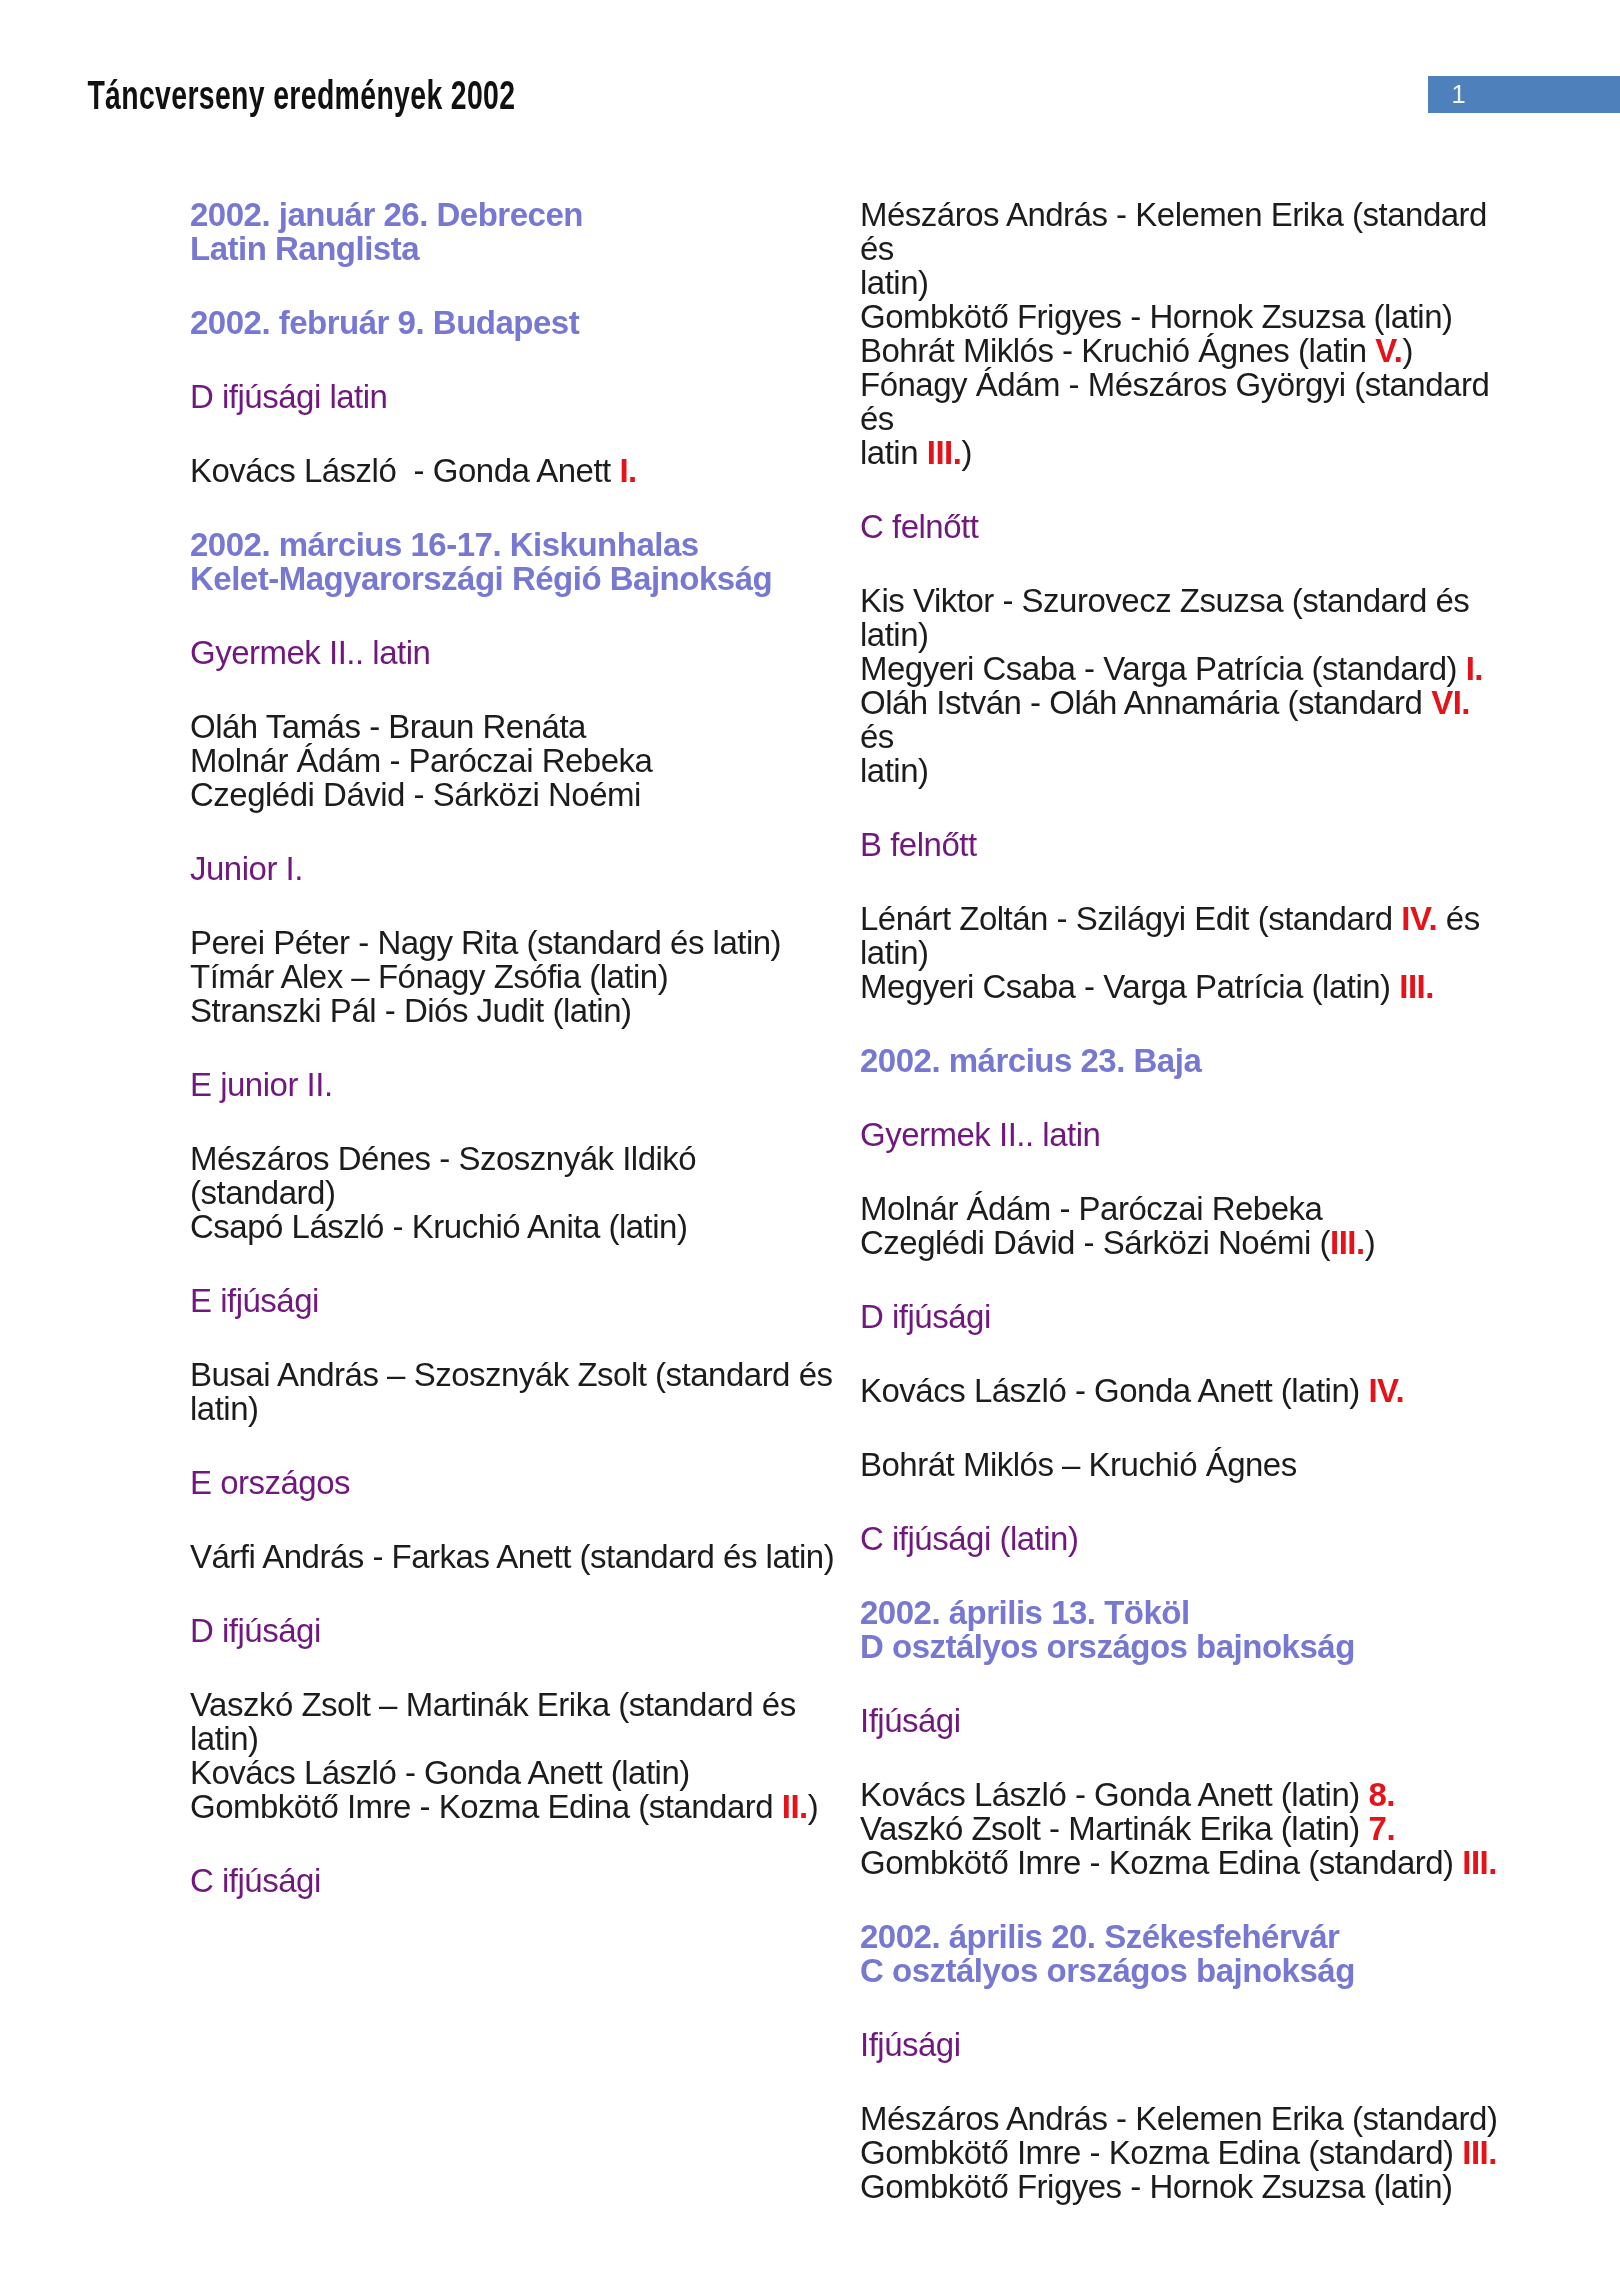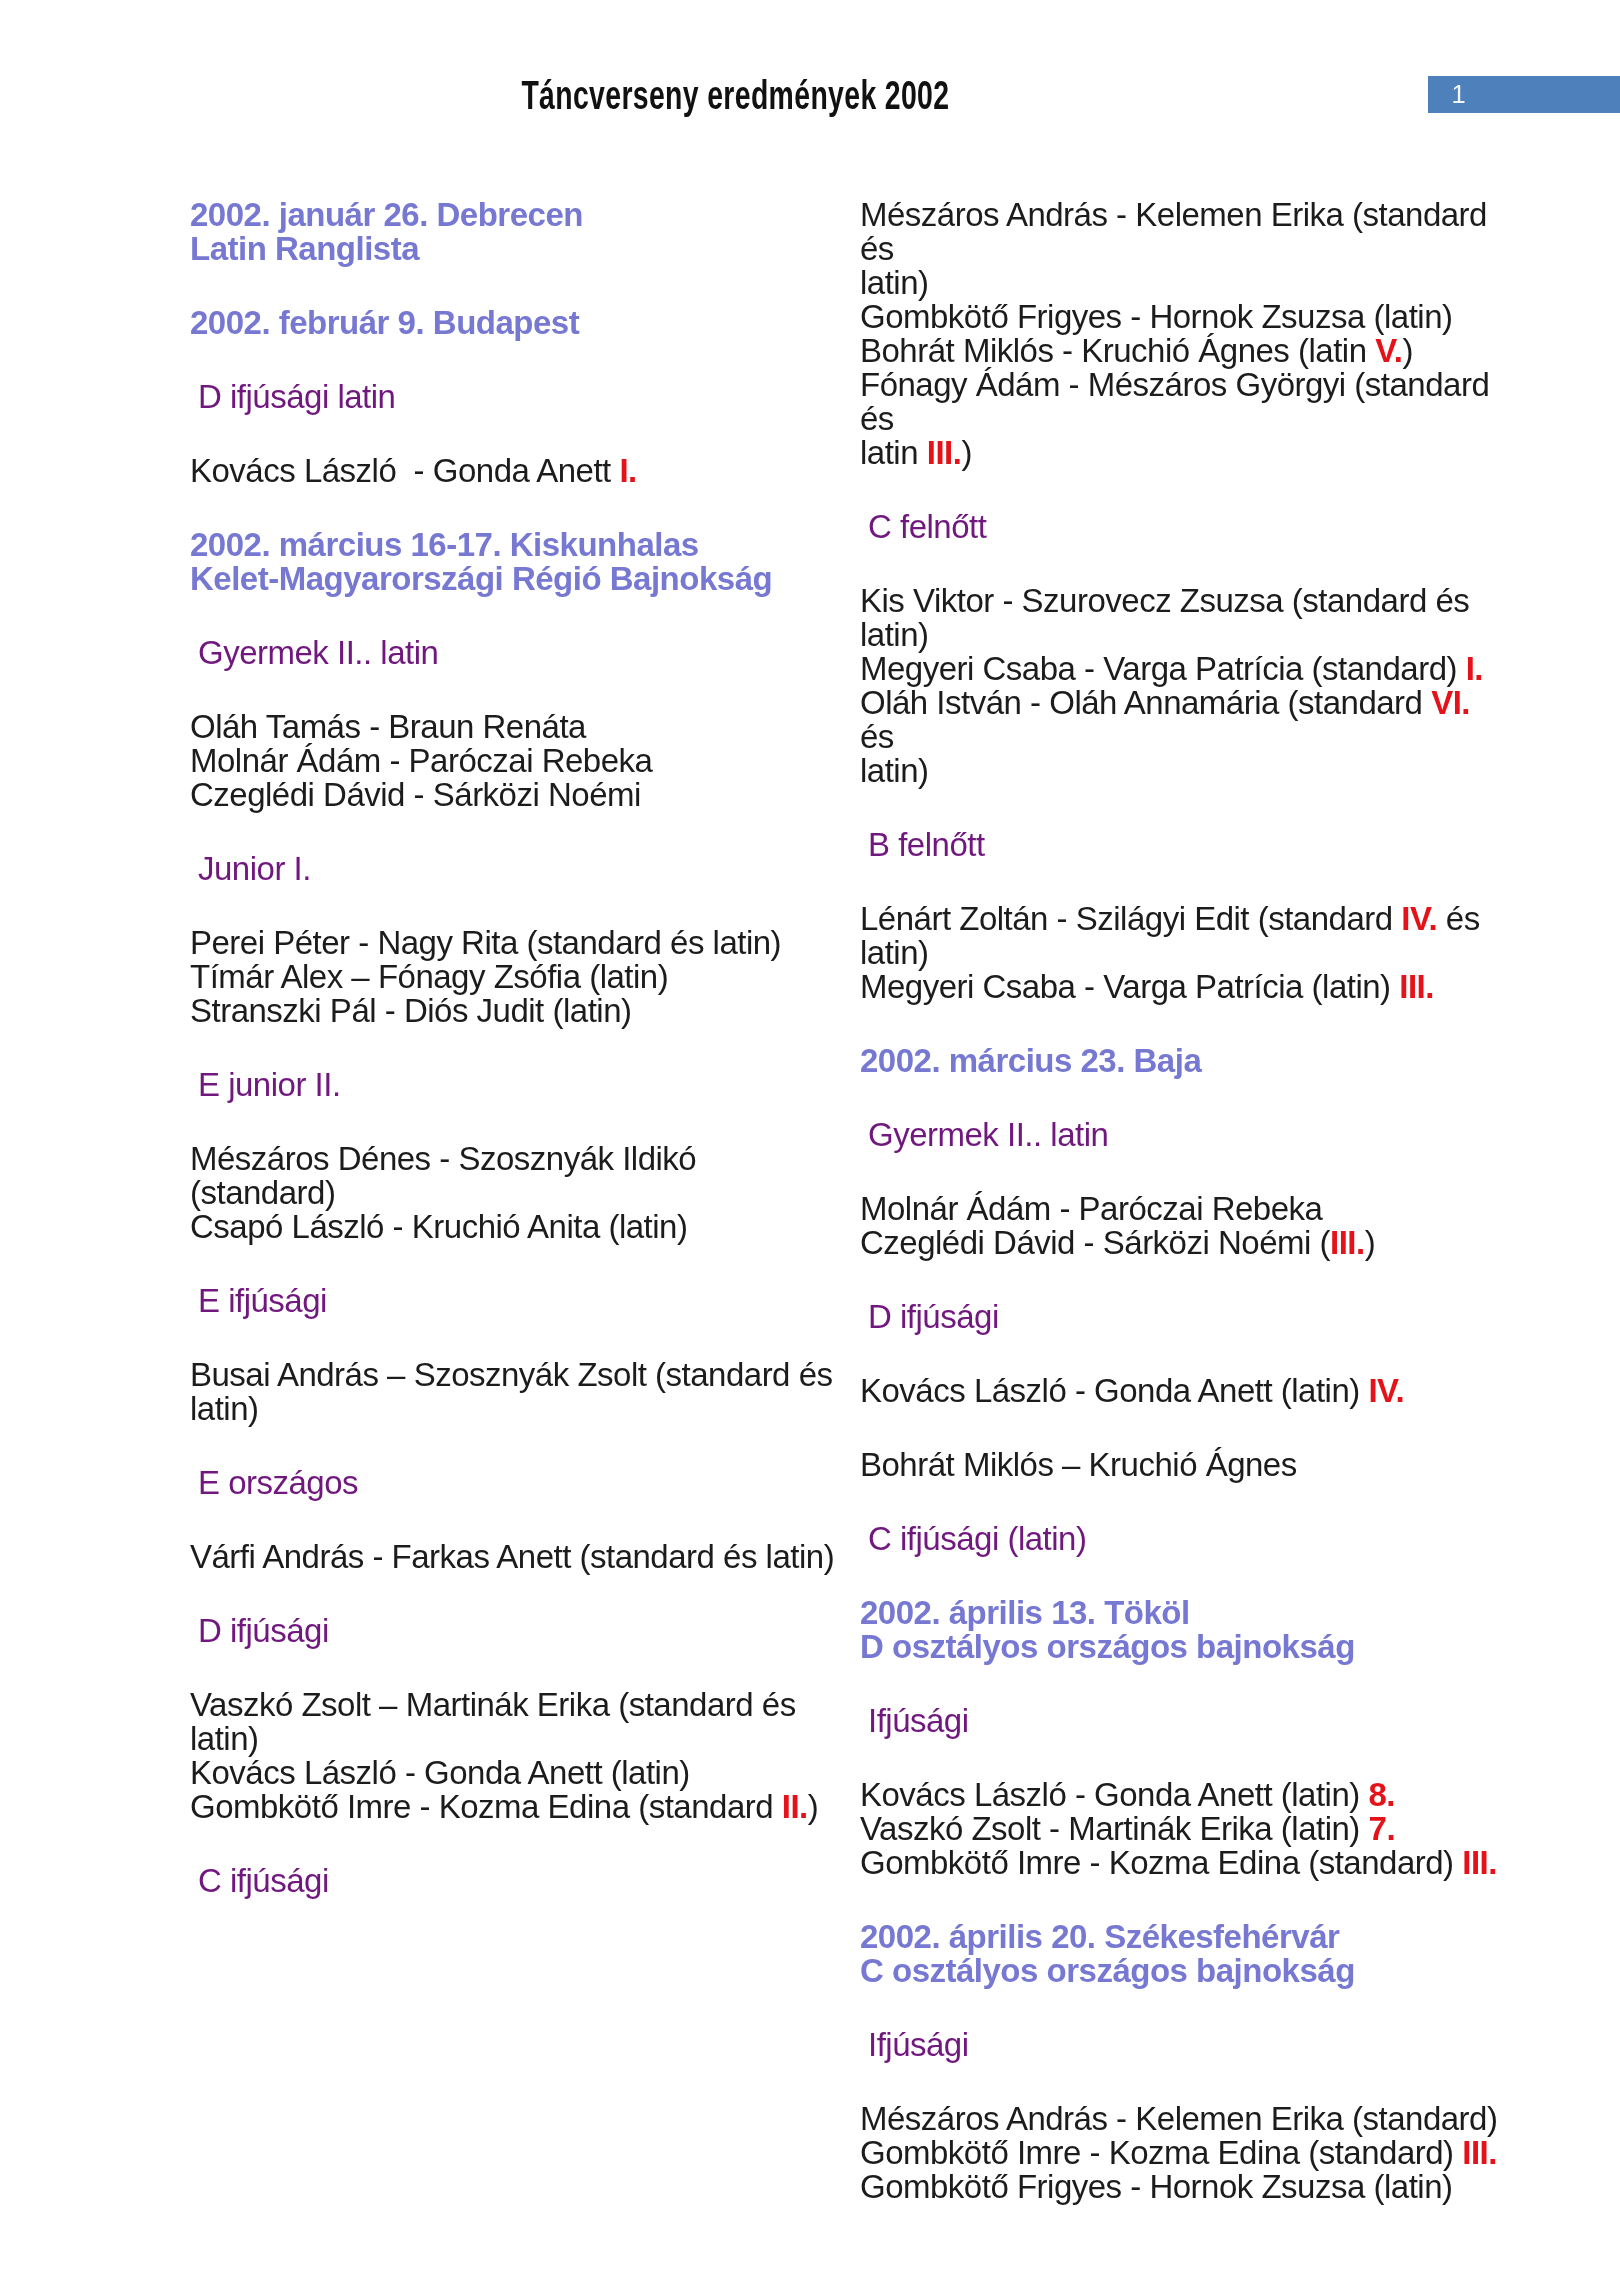--- a/index.html
+++ b/index.html
@@ -10,21 +10,21 @@
     background: var(--page-bg, #fff);
     font-family: "Liberation Sans", sans-serif;
     color: var(--body-text, #1c1c1c);
     overflow: hidden;
   }
   .title-wrap {
     position: absolute;
     top: 73px;
     left: 0;
     width: 1470px;
-    text-align: center;
+    text-align: left;
   }
   .doc-title {
     display: inline-block;
     font-size: 40px;
     font-weight: bold;
     color: #111;
     white-space: nowrap;
     transform: scaleX(0.71);
     transform-origin: center;
     letter-spacing: 0.5px;
@@ -50,21 +50,21 @@
     top: 198px;
     width: 647px;
     font-size: 33px;
     letter-spacing: -0.5px;
   }
   .col-left  { left: 190px; }
   .col-right { left: 860px; }
   .para { margin: 0 0 40px 0; white-space: pre-wrap; }
   .line { line-height: 34px; min-height: 34px; }
   .para-date { color: var(--date-heading, #7678d2); font-weight: bold; }
-  .para-category { color: var(--category-heading, #70187e); margin-left: 8px; }
+  .para-category { color: var(--category-heading, #70187e); }
   .seg-red { color: var(--placement-red, #e51319); font-weight: bold; }
 </style>
 </head>
 <body>
 
 <div class="page" style="--page-bg: #FFFFFF; --body-text: #1C1C1C; --date-heading: #7678D2; --category-heading: #70187E; --placement-red: #E51319; --tab-bg: #4E80BC; --tab-text: #F2F6FB;">
 
   <div class="title-wrap">
     <span class="doc-title">Táncverseny eredmények 2002</span>
   </div>

